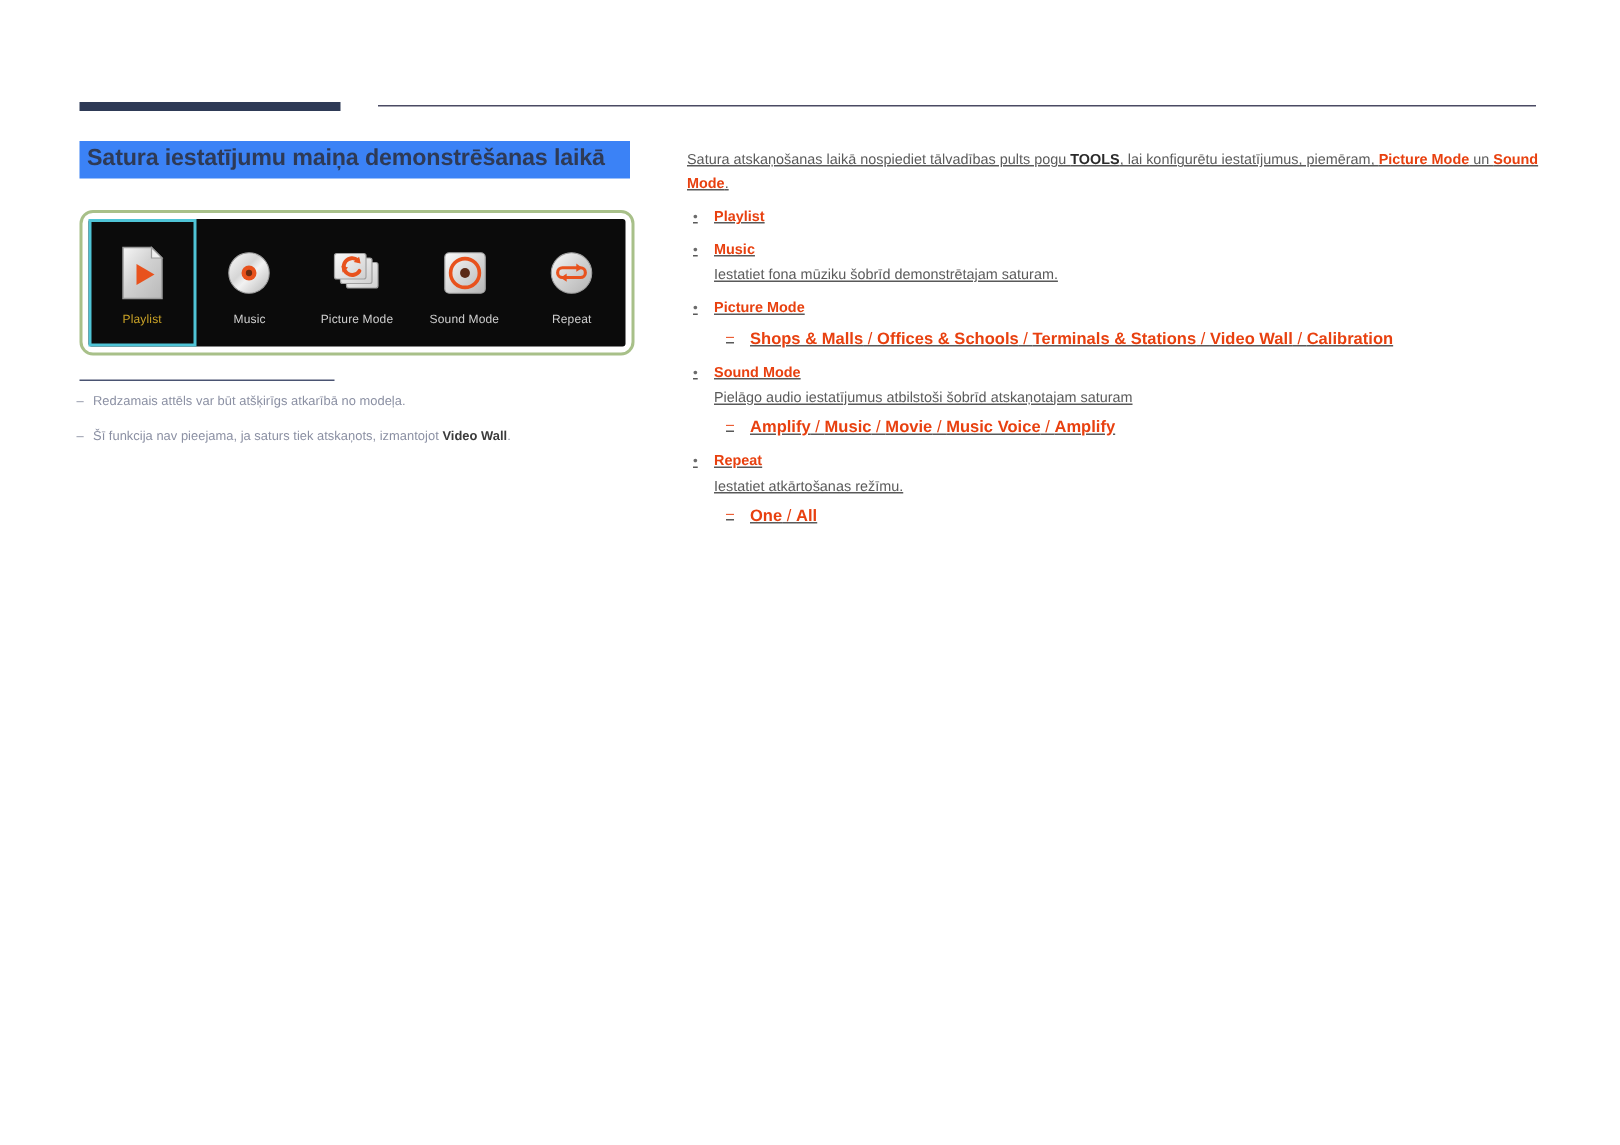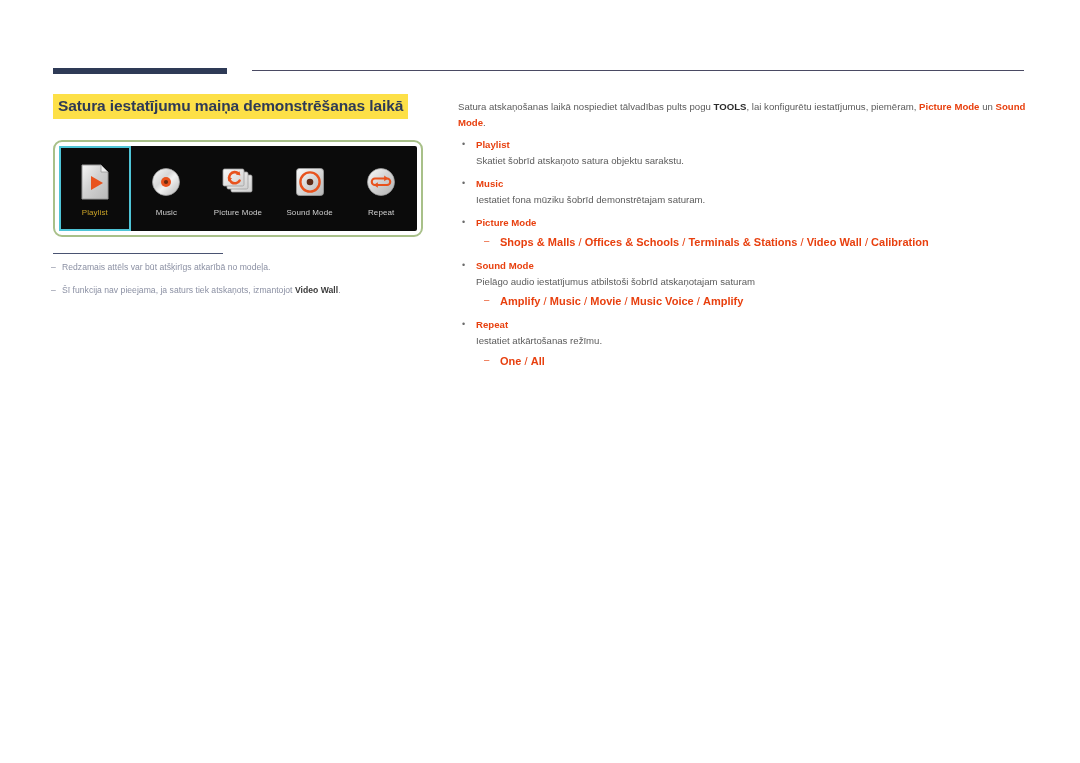--- a/index.html
+++ b/index.html
@@ -47,22 +47,22 @@
     left: 53px;
     top: 94px;
     width: 380px;
   }
 
   .section-heading {
     display: inline-block;
     font-size: 15.5px;
     font-weight: bold;
     color: #2e3a56;
-    background: #fde047;
-    padding: 3px 5px 4px 5px;
+    background: #3b82f6;
+    padding: 3px 17px 4px 5px;
     line-height: 1.15;
     letter-spacing: -0.1px;
     white-space: nowrap;
   }
 
   
   .device-frame {
     position: absolute;
     left: 53px;
     top: 140px;
@@ -145,20 +145,21 @@
     color: #3b3b3b;
     font-weight: bold;
   }
 
   
   .right-col {
     position: absolute;
     left: 458px;
     top: 99px;
     width: 568px;
+    text-decoration: underline;
   }
   .intro {
     font-size: 9.6px;
     line-height: 1.62;
     color: #5b5b5b;
     margin: 0 0 7px 0;
     letter-spacing: 0.01px;
   }
   .intro .k-dark {
     font-weight: bold;
@@ -364,21 +365,20 @@
 
     <p class="intro"><span>Satura atskaņošanas laikā nospiediet tālvadības pults pogu </span><span class="k-dark">TOOLS</span><span>, lai konfigurētu iestatījumus, piemēram, </span><span class="k-red">Picture Mode</span><span> un </span><span class="k-red">Sound Mode</span><span>.</span></p>
 
     <div class="bullets">
 
       <div class="bullet-block">
         <div class="bullet-row">
           <span class="bullet-dot">•</span>
           <span class="bullet-title">Playlist</span>
         </div>
-        <div class="bullet-desc">Skatiet šobrīd atskaņoto satura objektu sarakstu.</div>
       </div>
 
       <div class="bullet-block">
         <div class="bullet-row">
           <span class="bullet-dot">•</span>
           <span class="bullet-title">Music</span>
         </div>
         <div class="bullet-desc">Iestatiet fona mūziku šobrīd demonstrētajam saturam.</div>
       </div>
 

